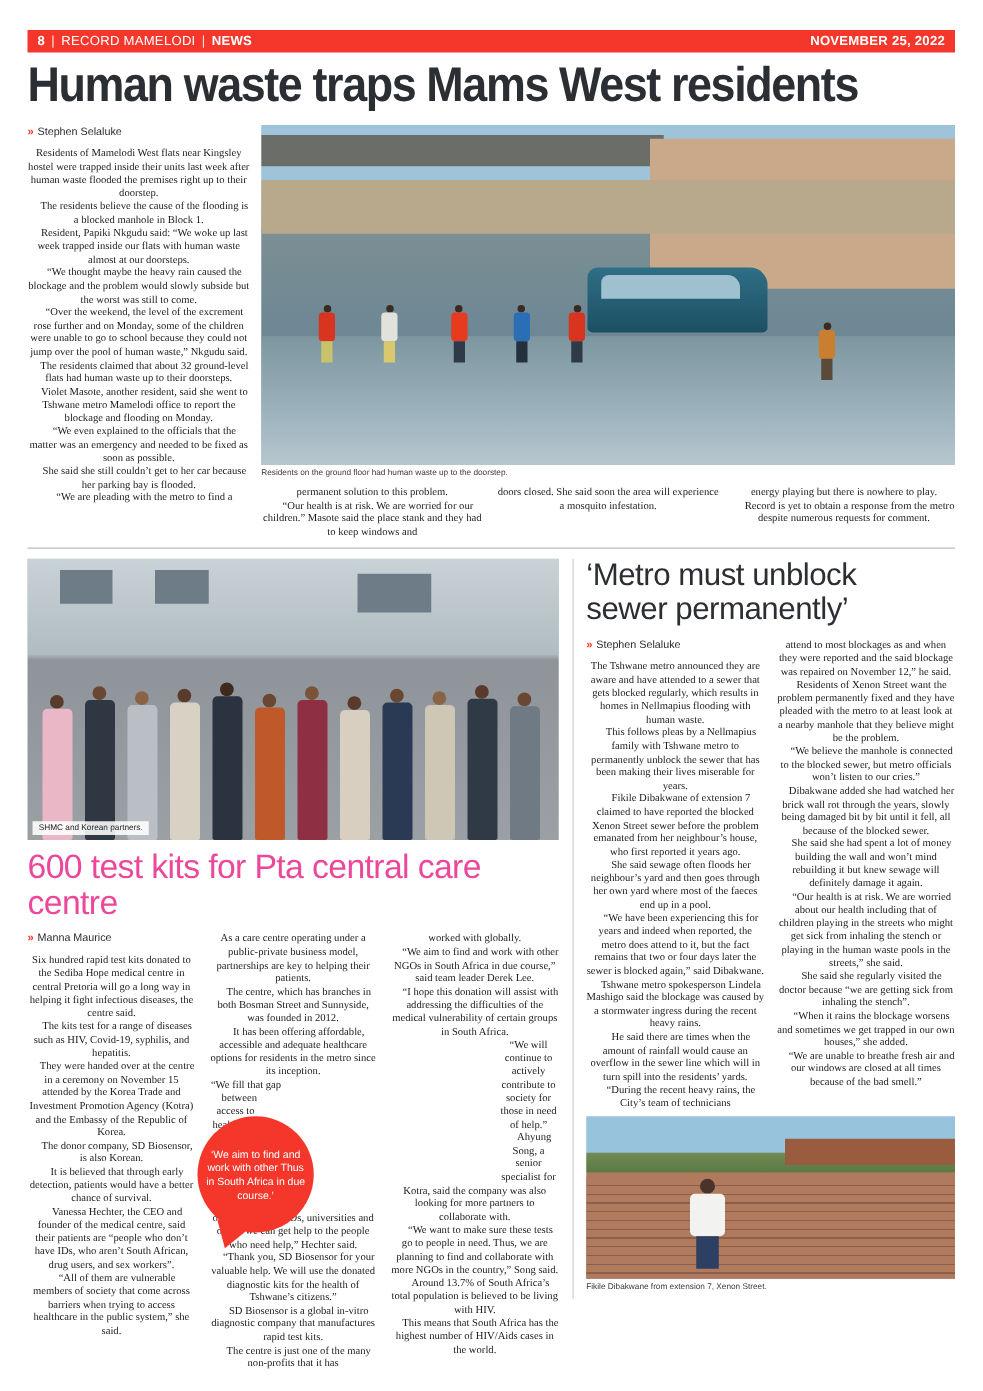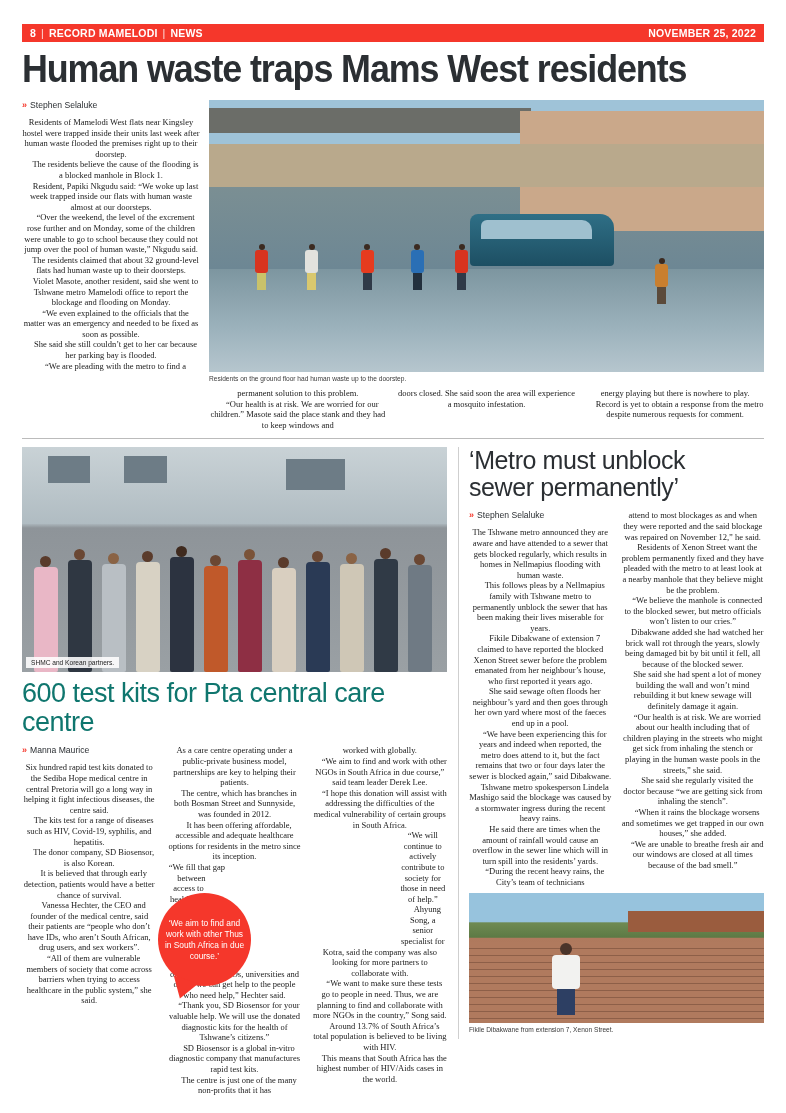--- a/index.html
+++ b/index.html
@@ -12,21 +12,21 @@
 
   
   .masthead{
     display:flex;align-items:center;justify-content:space-between;
     background:#f5372b;color:#ffffff;height:18px;margin-top:24px;padding:0 8px 0 8px;
     font-family:"Liberation Sans", sans-serif;
   }
   .mast-left{display:flex;align-items:center;gap:5px;font-size:10.5px;letter-spacing:.2px;}
   .mast-num{font-weight:bold;}
   .mast-sep{opacity:.85;font-weight:normal;}
-  .mast-pub{font-weight:bold;}
+  .mast-pub{font-weight:normal;}
   .mast-sec{font-weight:bold;}
   .mast-date{font-size:10.5px;font-weight:bold;letter-spacing:.2px;}
 
   
   .hl-main{
     font-family:"Liberation Sans", sans-serif;
     font-weight:bold;font-size:39px;line-height:42px;letter-spacing:-1.2px;
     color:#2b2f33;margin:6px 0 10px 0;
     transform:scaleX(.92);transform-origin:left center;white-space:nowrap;
   }
@@ -105,21 +105,21 @@
     background:repeating-linear-gradient(to bottom,#b07a5e 0px,#b07a5e 6px,#8d5f48 6px,#8d5f48 7px);}
   .p2-roof{position:absolute;right:0;top:14%;width:46%;height:16%;background:#9a5c3e;}
   .p2-man{position:absolute;left:27%;bottom:6%;width:34px;}
   .p2-man .h{width:12px;height:12px;border-radius:50%;background:#4a342a;margin:0 auto;}
   .p2-man .t{width:28px;height:34px;background:#f2f2f0;margin:0 auto;border-radius:4px;}
   .p2-man .l{width:18px;height:26px;background:#2d3f63;margin:0 auto;}
 
   
   .hl-3{
     font-family:"Liberation Sans", sans-serif;font-weight:normal;font-size:27px;line-height:29px;
-    color:#0f766e;margin:7px 0 8px 0;letter-spacing:-.5px;
+    color:#ec4899;margin:7px 0 8px 0;letter-spacing:-.5px;
   }
   .a3-cols{display:flex;gap:11px;position:relative;}
   .a3-cols .col{flex:1;}
   .pullquote{
     position:absolute;left:136px;top:148px;width:93px;height:93px;border-radius:50%;
     background:#f5372b;color:#fff;font-family:"Liberation Sans", sans-serif;
     font-size:8.4px;line-height:11px;text-align:center;
     display:flex;align-items:center;justify-content:center;padding:6px;box-sizing:border-box;
     z-index:5;
   }
@@ -153,20 +153,21 @@
   <div class="a1">
     <div class="a1-left">
       <div class="byline">
         <span class="arrows">»</span>
         <span>Stephen Selaluke</span>
       </div>
       <div class="col">
         <p>Residents of Mamelodi West flats near Kingsley hostel were trapped inside their units last week after human waste flooded the premises right up to their doorstep.</p>
         <p>The residents believe the cause of the flooding is a blocked manhole in Block 1.</p>
         <p>Resident, Papiki Nkgudu said: “We woke up last week trapped inside our flats with human waste almost at our doorsteps.</p>
+        <p>“We thought maybe the heavy rain caused the blockage and the problem would slowly subside but the worst was still to come.</p>
         <p>“Over the weekend, the level of the excrement rose further and on Monday, some of the children were unable to go to school because they could not jump over the pool of human waste,” Nkgudu said.</p>
         <p>The residents claimed that about 32 ground-level flats had human waste up to their doorsteps.</p>
         <p>Violet Masote, another resident, said she went to Tshwane metro Mamelodi office to report the blockage and flooding on Monday.</p>
         <p>“We even explained to the officials that the matter was an emergency and needed to be fixed as soon as possible.</p>
         <p>She said she still couldn’t get to her car because her parking bay is flooded.</p>
         <p>“We are pleading with the metro to find a</p>
       </div>
     </div>
 
     <div class="a1-right">
@@ -290,20 +291,21 @@
       <h2 class="hl-3">600 test kits for Pta central care centre</h2>
 
       <div class="a3-cols">
         <div class="col">
           <div class="byline">
             <span class="arrows">»</span>
             <span>Manna Maurice</span>
           </div>
           <p>Six hundred rapid test kits donated to the Sediba Hope medical centre in central Pretoria will go a long way in helping it fight infectious diseases, the centre said.</p>
           <p>The kits test for a range of diseases such as HIV, Covid-19, syphilis, and hepatitis.</p>
+          <p>They were handed over at the centre in a ceremony on November 15 attended by the Korea Trade and Investment Promotion Agency (Kotra) and the Embassy of the Republic of Korea.</p>
           <p>The donor company, SD Biosensor, is also Korean.</p>
           <p>It is believed that through early detection, patients would have a better chance of survival.</p>
           <p>Vanessa Hechter, the CEO and founder of the medical centre, said their patients are “people who don’t have IDs, who aren’t South African, drug users, and sex workers”.</p>
           <p>“All of them are vulnerable members of society that come across barriers when trying to access healthcare in the public system,” she said.</p>
         </div>
         <div class="col">
           <p>As a care centre operating under a public-private business model, partnerships are key to helping their patients.</p>
           <p>The centre, which has branches in both Bosman Street and Sunnyside, was founded in 2012.</p>
           <p>It has been offering affordable, accessible and adequate healthcare options for residents in the metro since its inception.</p>
           <div class="wrapL"></div>

